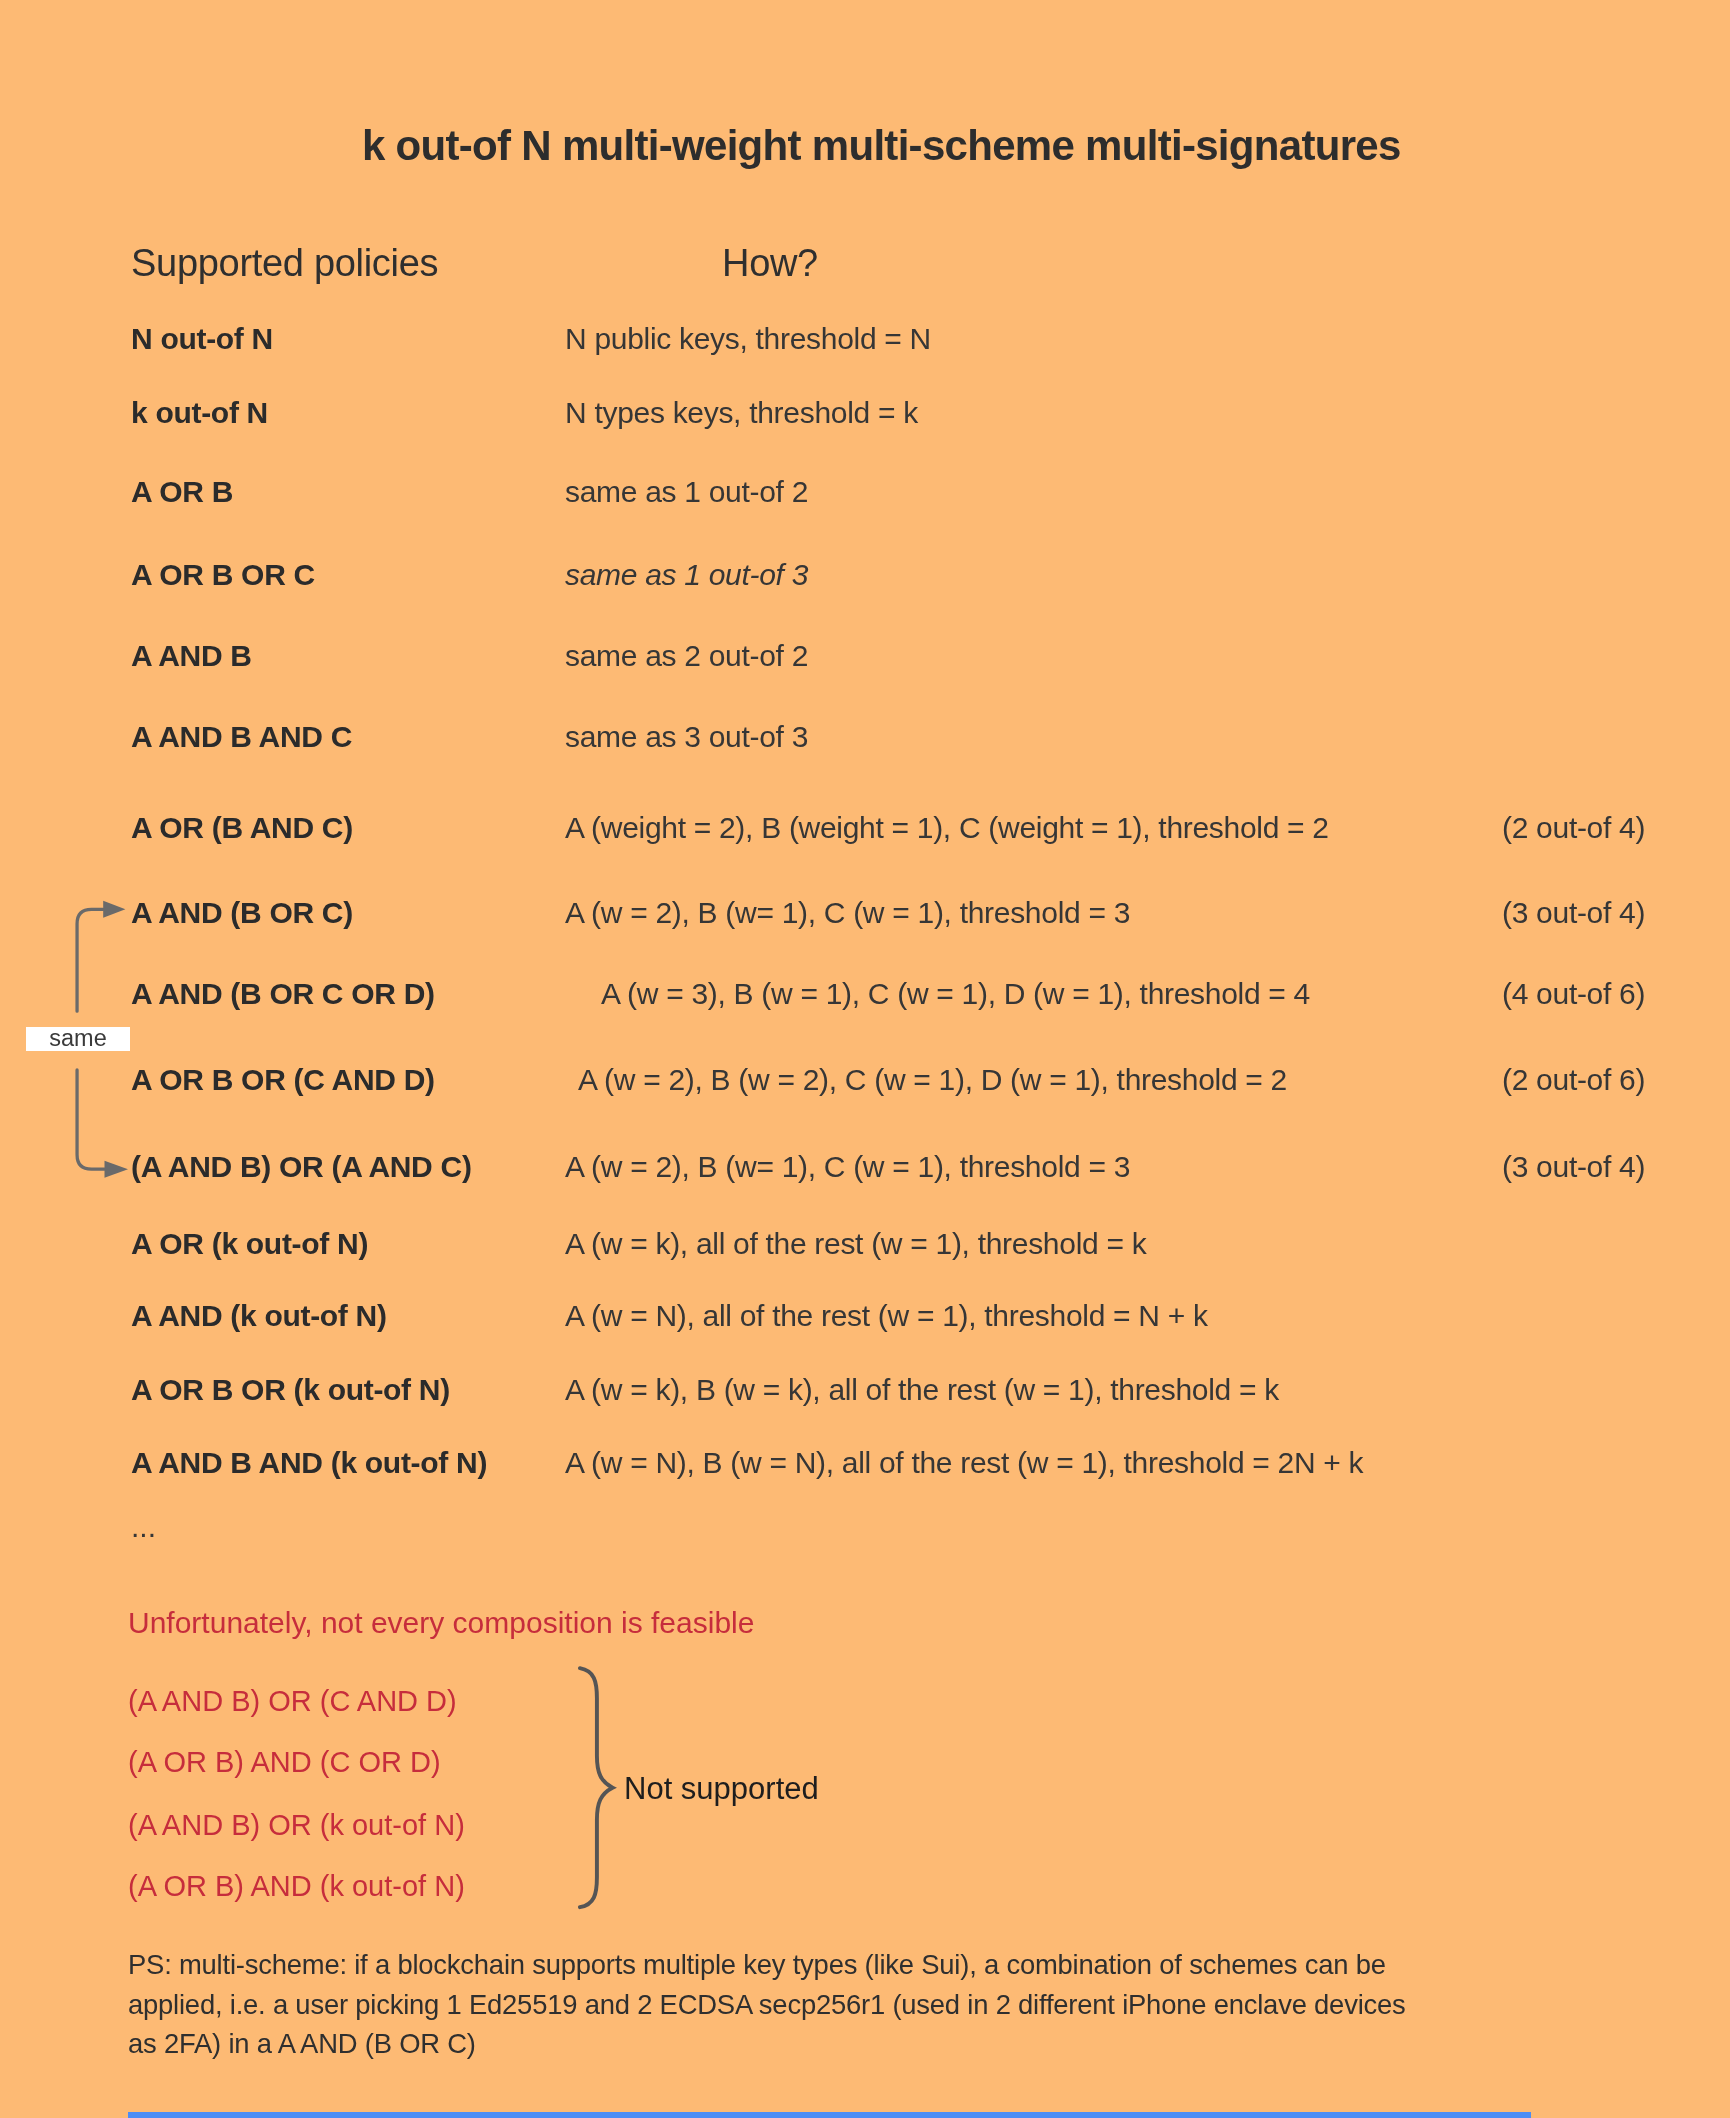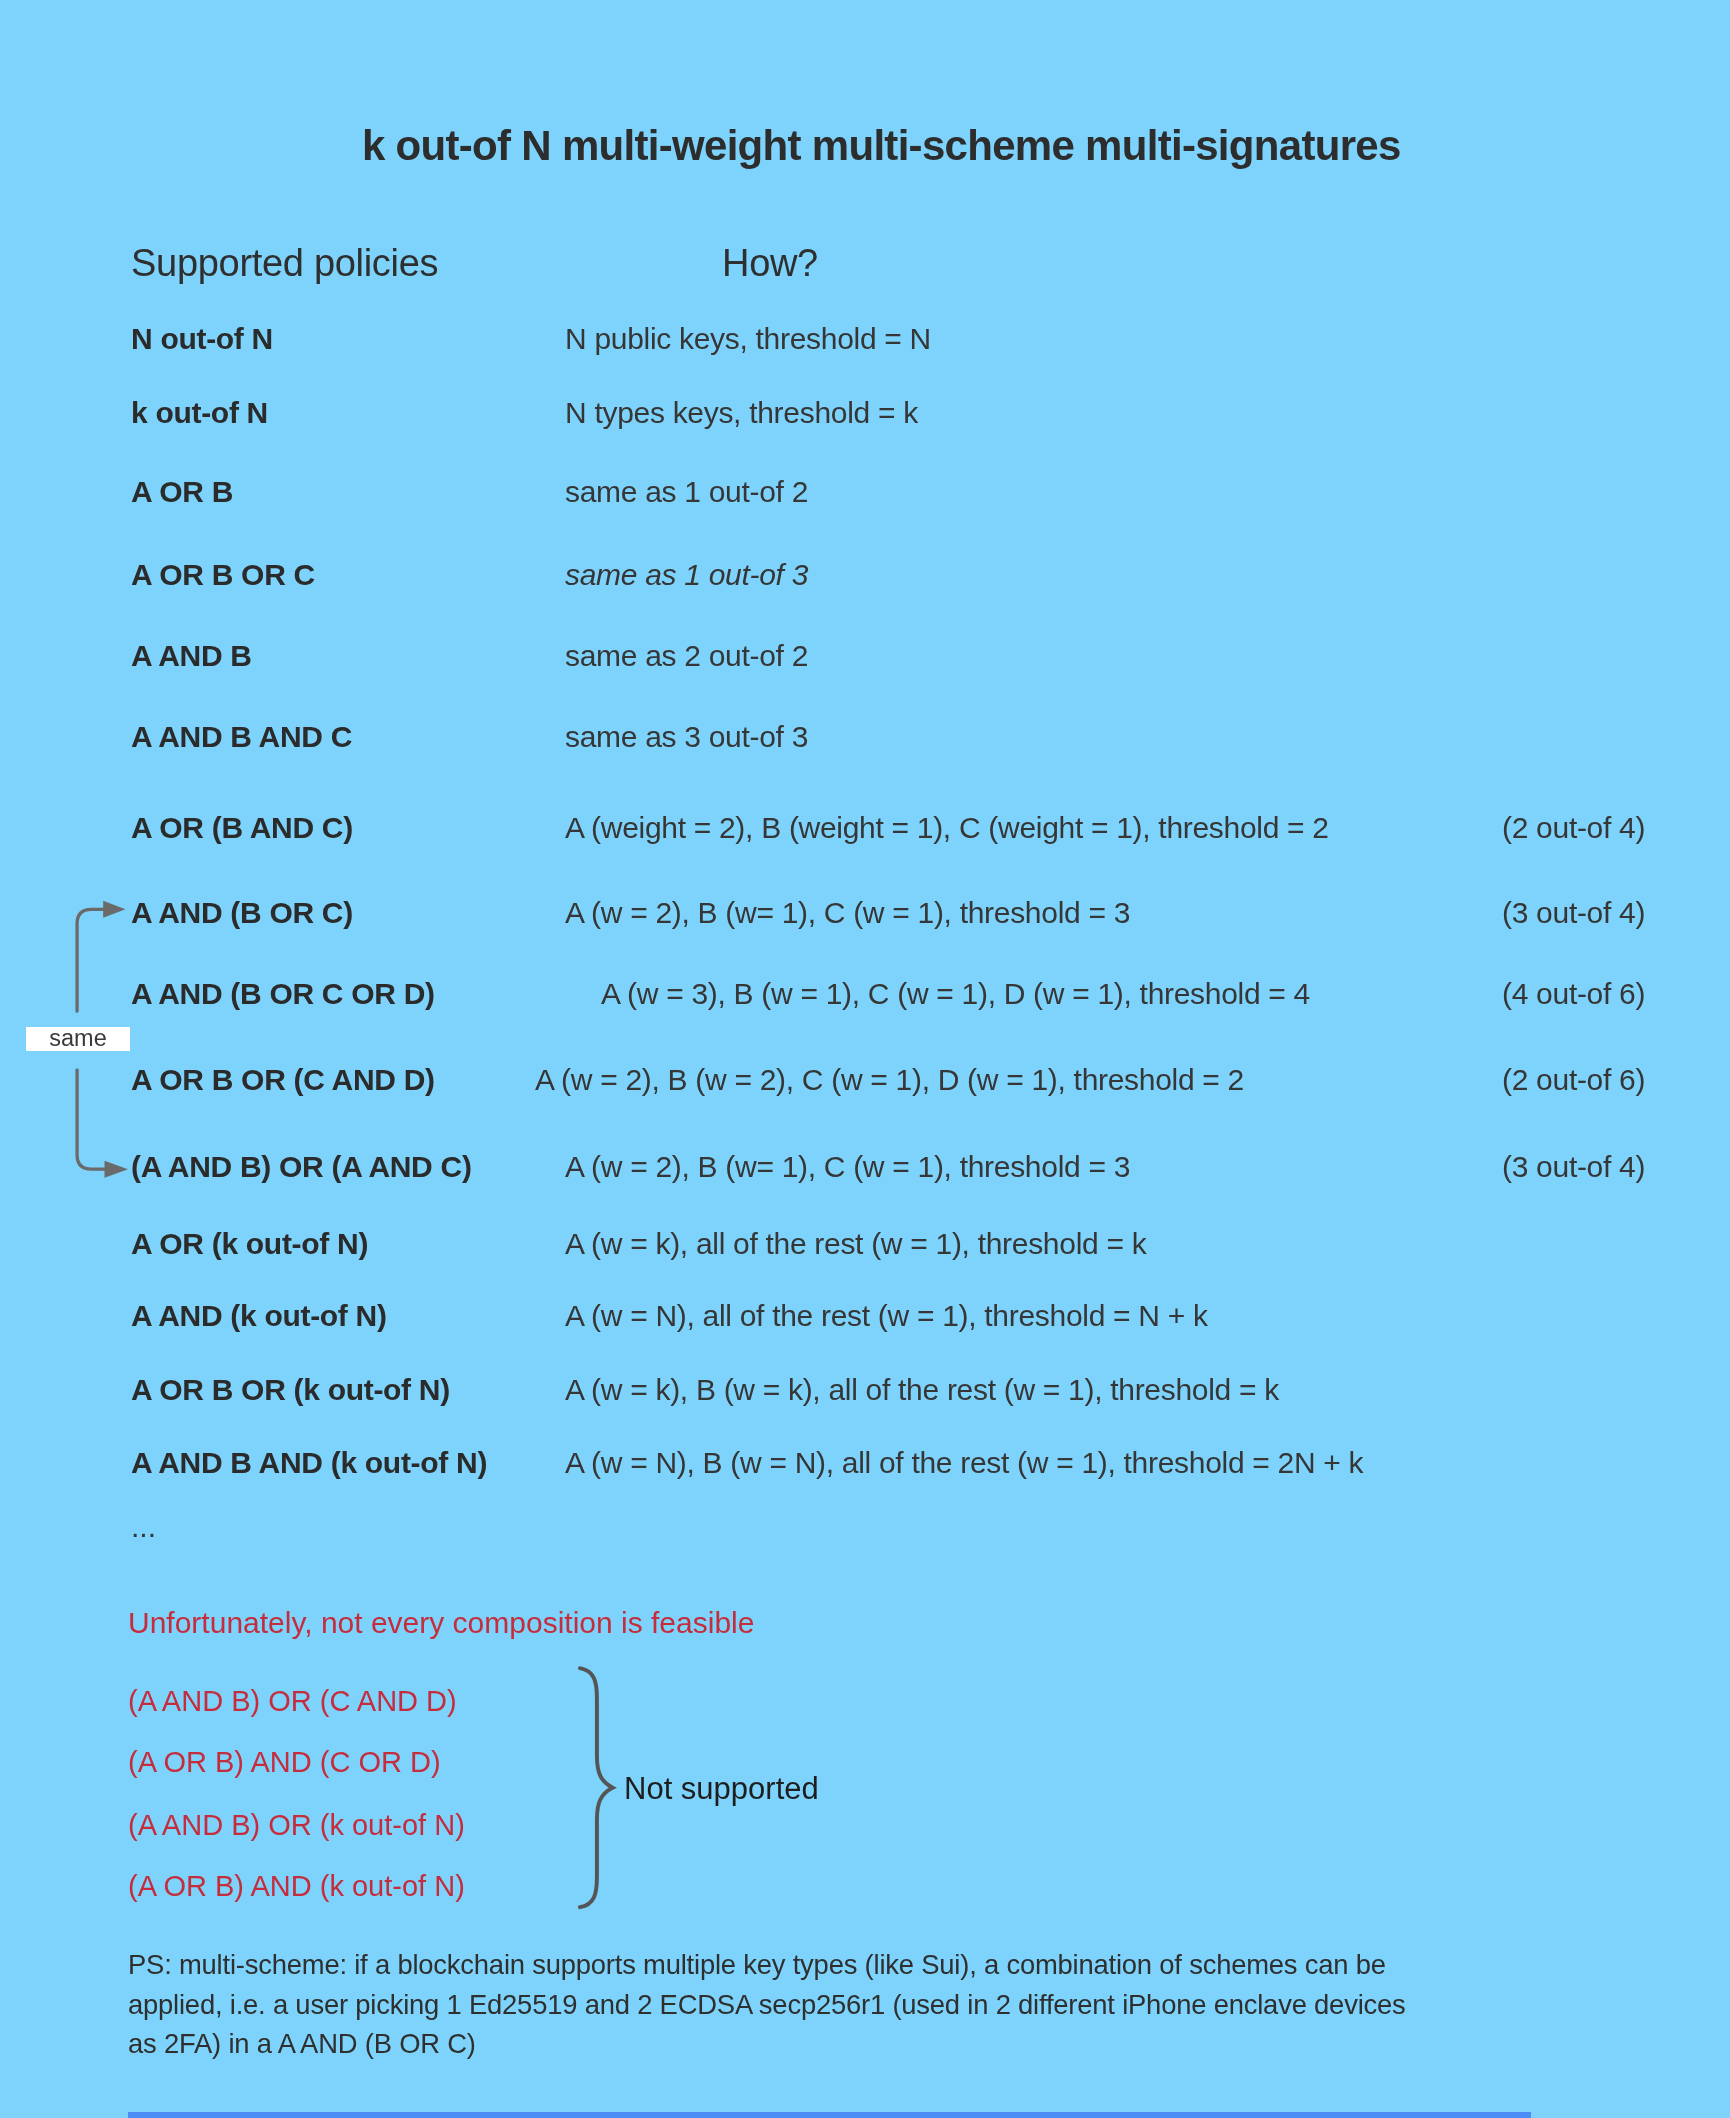--- a/index.html
+++ b/index.html
@@ -1,20 +1,20 @@
 <!DOCTYPE html>
 <html style="font-size:10.4px"><head>
 <meta charset="utf-8">
 <style>
   html,body{margin:0;padding:0;background:#ffffff;}
   .page{
     position:relative;
     width:1730px;
     height:2119px;
-    background:#7dd3fc;
+    background:#fdba74;
     font-family:"Liberation Sans", sans-serif;
     color:#333333;
     overflow:hidden;
   }
   .title{
     position:absolute;
     left:16.3px; top:125px;
     width:1730px;
     text-align:center;
     font-size:42px;
@@ -139,21 +139,21 @@
       <div class="row-policy" style="left: 131px; top: 813px;">A OR (B AND C)</div>
       <div class="row-how" style="left: 565px; top: 813px;">A (weight = 2), B (weight = 1), C (weight = 1), threshold = 2</div>
       <div class="row-note" style="left: 1502px; top: 813px;">(2 out-of 4)</div>
       <div class="row-policy" style="left: 131px; top: 898px;">A AND (B OR C)</div>
       <div class="row-how" style="left: 565px; top: 898px;">A (w = 2), B (w= 1), C (w = 1), threshold = 3</div>
       <div class="row-note" style="left: 1502px; top: 898px;">(3 out-of 4)</div>
       <div class="row-policy" style="left: 131px; top: 979px;">A AND (B OR C OR D)</div>
       <div class="row-how" style="left: 565px; top: 979px; margin-left: 36px;">A (w = 3), B (w = 1), C (w = 1), D (w = 1), threshold = 4</div>
       <div class="row-note" style="left: 1502px; top: 979px;">(4 out-of 6)</div>
       <div class="row-policy" style="left: 131px; top: 1065px;">A OR B OR (C AND D)</div>
-      <div class="row-how" style="left: 535px; top: 1065px;">A (w = 2), B (w = 2), C (w = 1), D (w = 1), threshold = 2</div>
+      <div class="row-how" style="left: 578px; top: 1065px;">A (w = 2), B (w = 2), C (w = 1), D (w = 1), threshold = 2</div>
       <div class="row-note" style="left: 1502px; top: 1065px;">(2 out-of 6)</div>
       <div class="row-policy" style="left: 131px; top: 1152px;">(A AND B) OR (A AND C)</div>
       <div class="row-how" style="left: 565px; top: 1152px;">A (w = 2), B (w= 1), C (w = 1), threshold = 3</div>
       <div class="row-note" style="left: 1502px; top: 1152px;">(3 out-of 4)</div>
       <div class="row-policy" style="left: 131px; top: 1229px;">A OR (k out-of N)</div>
       <div class="row-how" style="left: 565px; top: 1229px;">A (w = k), all of the rest (w = 1), threshold = k</div>
       <div class="row-policy" style="left: 131px; top: 1301px;">A AND (k out-of N)</div>
       <div class="row-how" style="left: 565px; top: 1301px;">A (w = N), all of the rest (w = 1), threshold = N + k</div>
       <div class="row-policy" style="left: 131px; top: 1375px;">A OR B OR (k out-of N)</div>
       <div class="row-how" style="left: 565px; top: 1375px;">A (w = k), B (w = k), all of the rest (w = 1), threshold = k</div>

